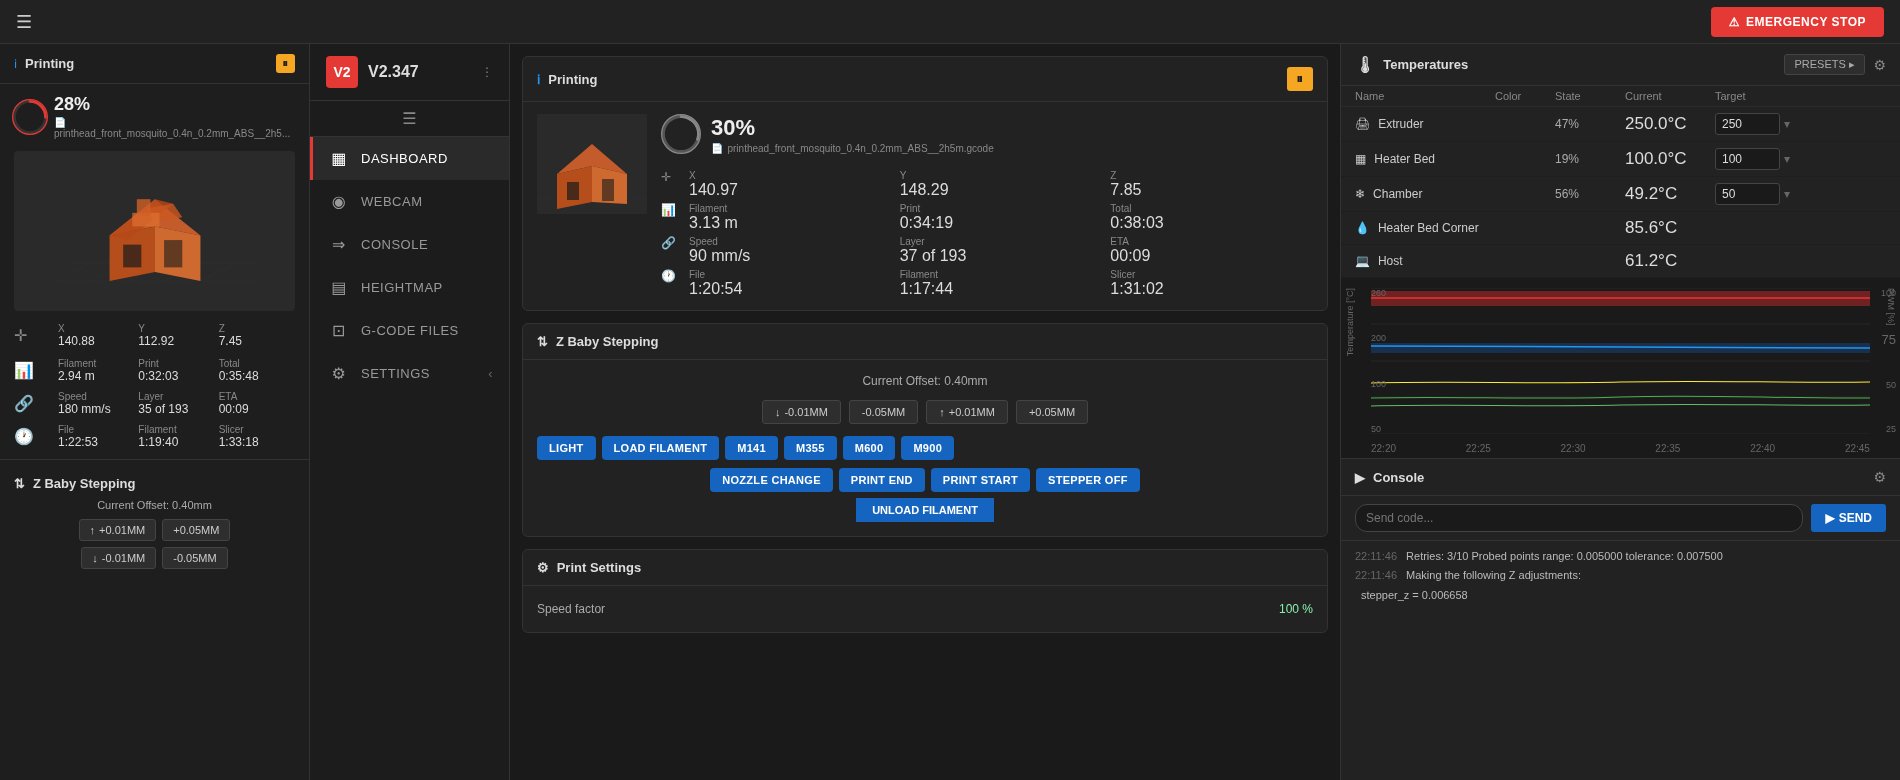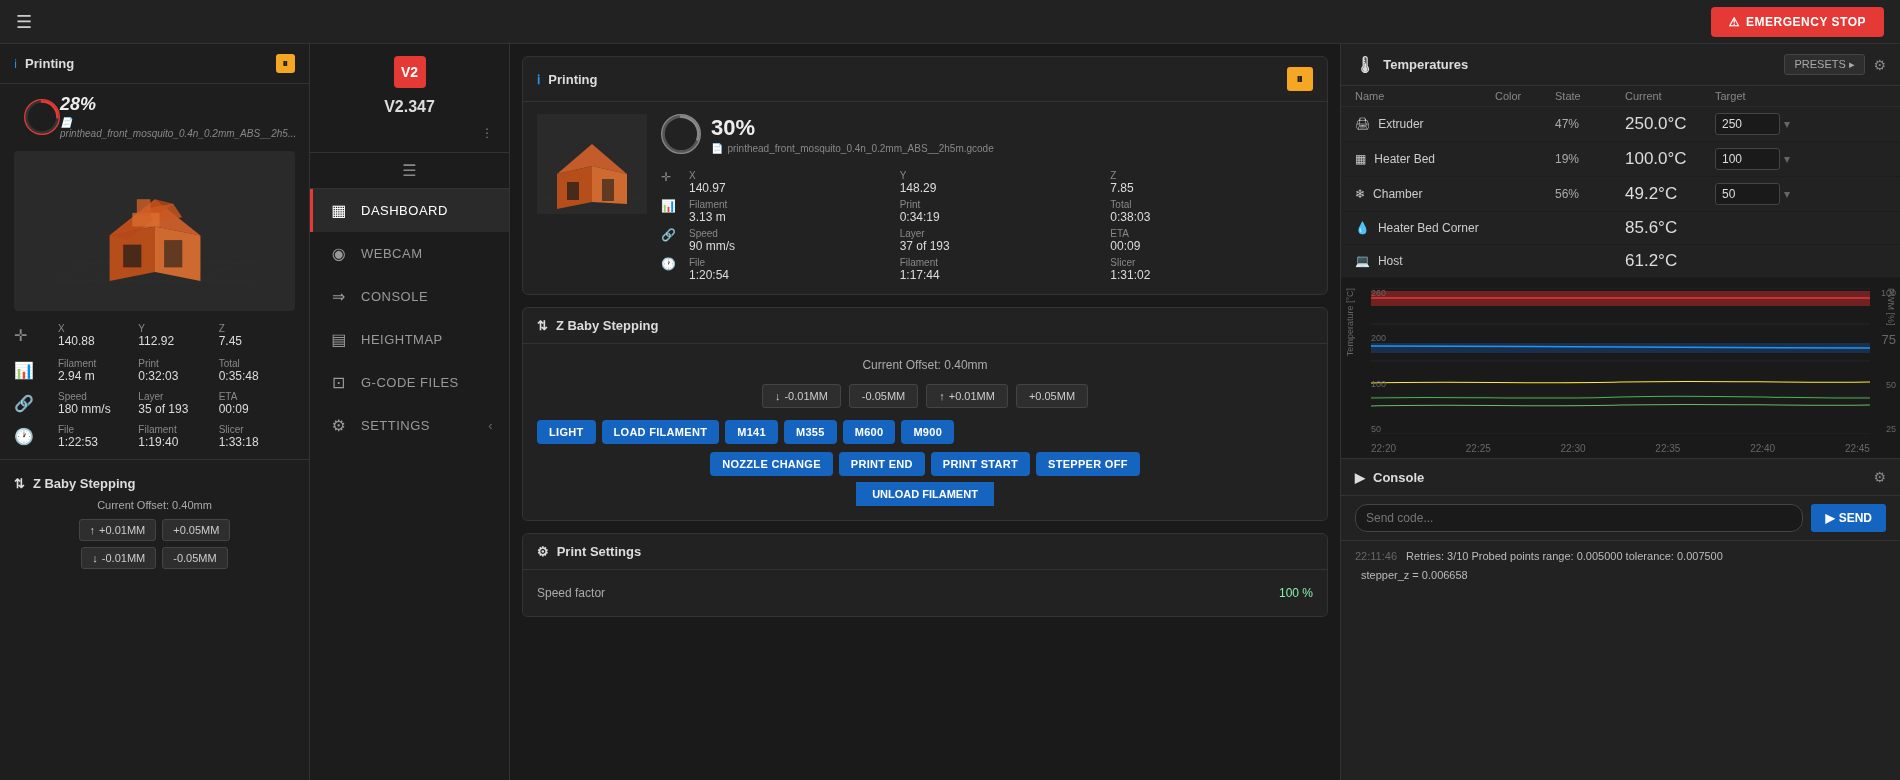--- a/index.html
+++ b/index.html
@@ -74,25 +74,24 @@
       border: none;
       color: #222;
       padding: 3px 7px;
       border-radius: 3px;
       font-size: 11px;
       cursor: pointer;
       font-weight: bold;
     }
 
     .progress-section {
-      padding: 10px 24px 6px;
+      padding: 10px 12px 6px;
       display: flex;
       align-items: center;
-      gap: 0;
-      font-style: italic;
+      gap: 6px;
     }
     .progress-circle {
       width: 36px; height: 36px;
       border-radius: 50%;
       border: 3px solid #e53935;
       display: flex; align-items: center; justify-content: center;
       font-size: 9px; font-weight: bold; color: #e53935;
       position: relative;
       flex-shrink: 0;
     }
@@ -155,21 +154,20 @@
       background: #1c1c1c;
       border-right: 1px solid #333;
       display: flex;
       flex-direction: column;
       flex-shrink: 0;
     }
     .nav-brand {
       display: flex; align-items: center; gap: 10px;
       padding: 12px 16px;
       border-bottom: 1px solid #333;
-      flex-direction: column;
     }
     .nav-logo {
       background: #e53935;
       color: white;
       font-weight: bold;
       font-size: 14px;
       width: 32px; height: 32px;
       border-radius: 4px;
       display: flex; align-items: center; justify-content: center;
     }
@@ -259,21 +257,21 @@
       border-radius: 50%;
       border: 3px solid #888;
       display: flex; align-items: center; justify-content: center;
       position: relative;
       flex-shrink: 0;
     }
     .print-pct { font-size: 22px; font-weight: bold; color: #eee; }
     .print-filename { font-size: 10px; color: #888; margin-top: 2px; display: flex; align-items: center; gap: 4px; }
     .print-stat { display: flex; flex-direction: column; }
     .ps-label { font-size: 10px; color: #888; }
-    .ps-value { font-size: 12px; color: #ddd; font-weight: 500; }
+    .ps-value { font-size: 16px; color: #ddd; font-weight: 500; }
 
     
     .z-baby-content { padding: 14px; }
     .z-baby-offset { text-align: center; font-size: 12px; color: #aaa; margin-bottom: 12px; }
     .z-baby-btns { display: flex; justify-content: center; gap: 8px; margin-bottom: 12px; }
     .z-baby-btn {
       background: #2e2e2e; border: 1px solid #444; color: #ccc;
       padding: 5px 12px; border-radius: 3px; font-size: 11px; cursor: pointer;
       display: flex; align-items: center; gap: 4px;
     }
@@ -927,20 +925,24 @@
             <span>▶</span>
             <span>SEND</span>
           </button>
         </div>
         <div class="console-log">
           <div class="log-entry">
             <span class="log-time">22:11:46</span>
             <span class="log-text">Retries: 3/10 Probed points range: 0.005000 tolerance: 0.007500</span>
           </div>
           <div class="log-entry">
+            <span class="log-time">22:11:46</span>
+            <span class="log-text">Making the following Z adjustments:</span>
+          </div>
+          <div class="log-entry">
             <span class="log-time"></span>
             <span class="log-text">stepper_z = 0.006658</span>
           </div>
         </div>
       </div>
 
     </div>
 
   </div>
 </div>

